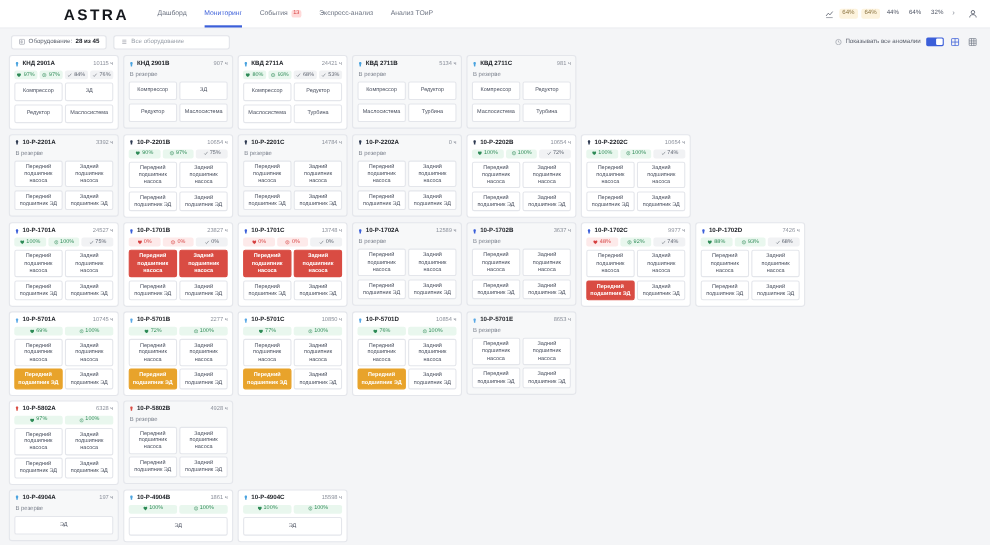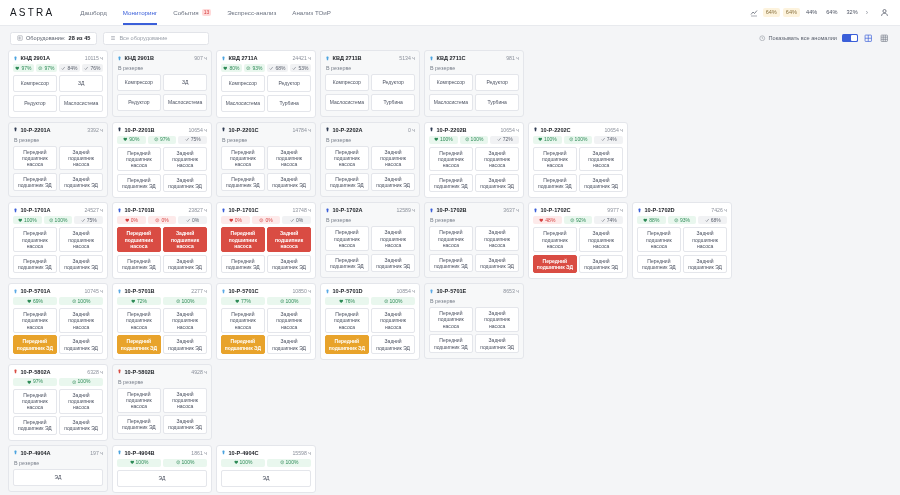--- a/index.html
+++ b/index.html
@@ -17,26 +17,27 @@
   .header {
     height: 26px;
     background: #ffffff;
     display: flex;
     align-items: center;
     padding: 0 10px;
     border-bottom: 1px solid #e8eaee;
     position: relative;
   }
   .logo {
-    font-size: 10px;
+    font-size: 14px;
     letter-spacing: 2.2px;
-    font-weight: 400;
+    font-weight: 700;
     color: #15181d;
     margin-right: 26px;
     font-family: "Liberation Sans", sans-serif;
+    margin-left: 48px;
   }
   .nav { display: flex; align-items: center; gap: 16px; height: 100%; }
   .nav-item {
     font-size: 6.2px;
     color: #6b7280;
     height: 100%;
     display: flex;
     align-items: center;
     position: relative;
     white-space: nowrap;

